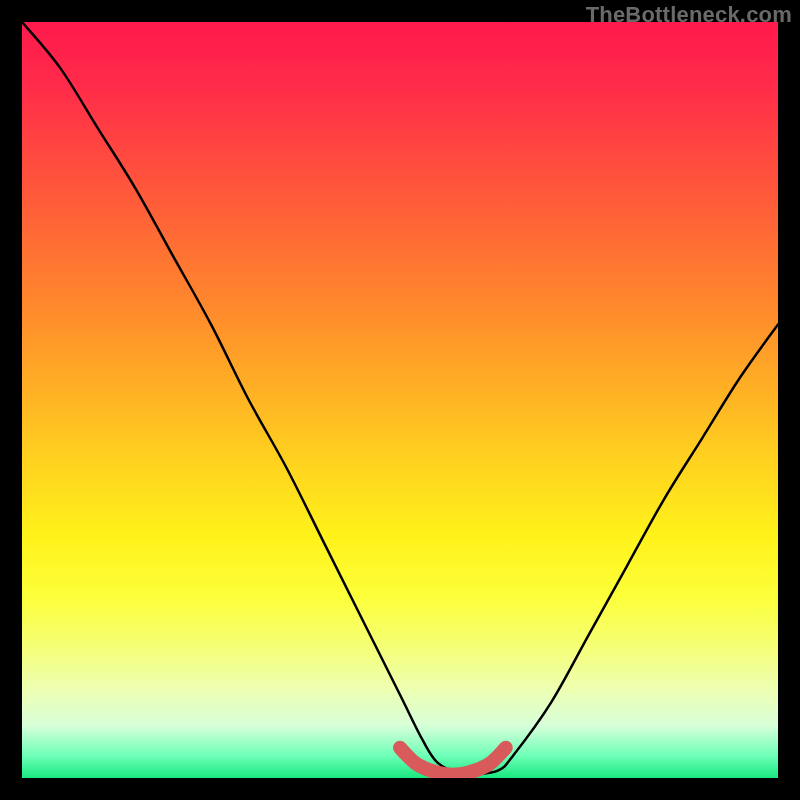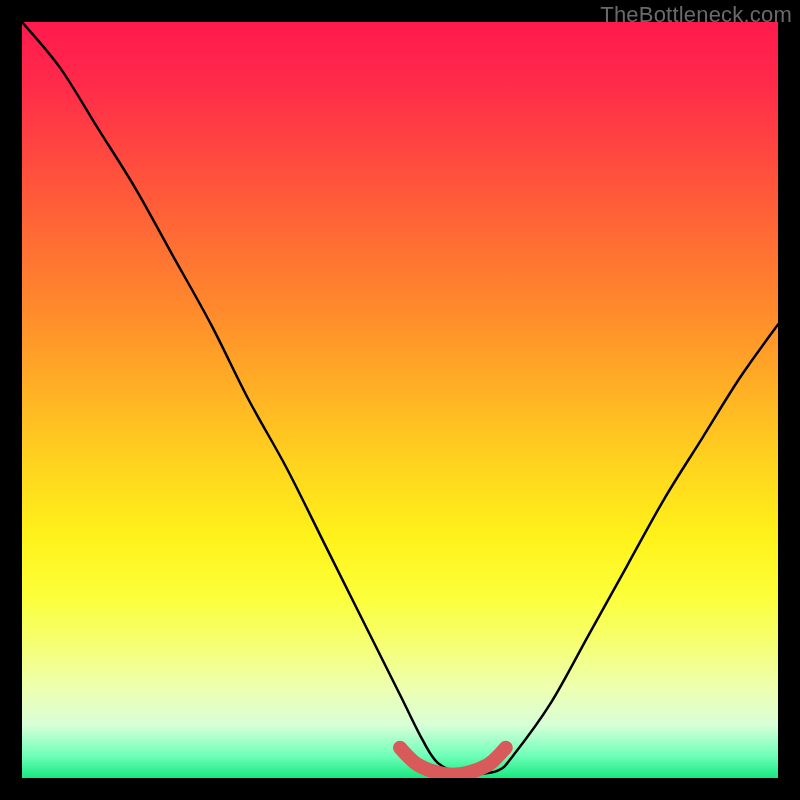--- a/index.html
+++ b/index.html
@@ -33,21 +33,21 @@
       #70ffb8 97%,
       #18e880 100%
     );
   }
   .watermark {
     position: absolute;
     top: 2px;
     right: 8px;
     color: #6a6a6a;
     font-size: 22px;
-    font-weight: 400;
+    font-weight: 700;
     letter-spacing: 0.2px;
     z-index: 10;
   }
   svg {
     position: absolute;
     left: 22px;
     top: 22px;
     width: 756px;
     height: 756px;
     z-index: 5;

